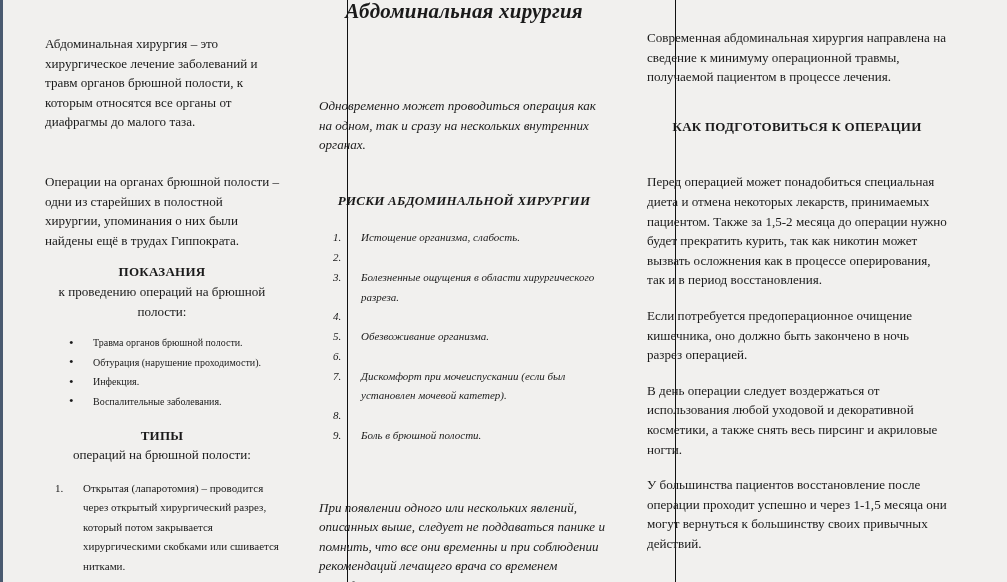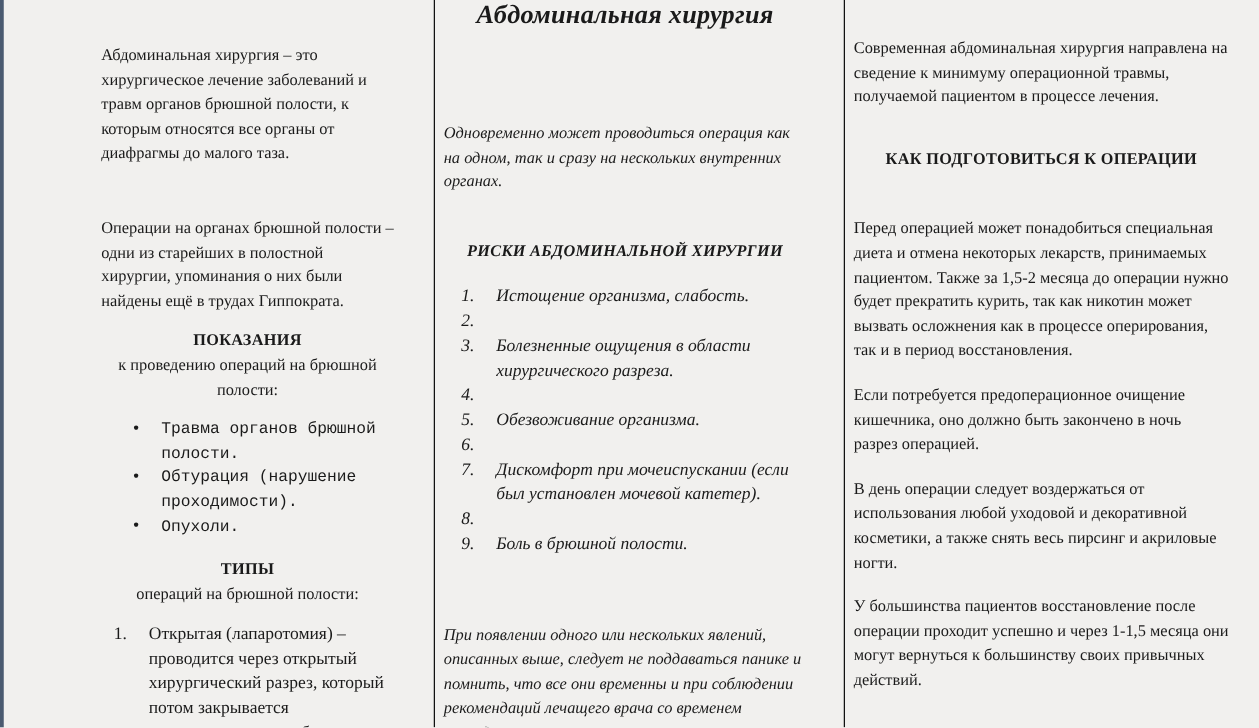--- a/index.html
+++ b/index.html
@@ -44,21 +44,21 @@
     height: 582px;
     display: flex;
     align-items: flex-start;
   }
 
   .column {
     box-sizing: border-box;
     height: 582px;
     position: relative;
   }
-  .column.col-left   { width: 300px; padding: 0 24px 0 42px; margin-left: 36px; }
+  .column.col-left   { width: 300px; padding: 0 24px 0 42px; }
   .column.col-center { width: 328px; padding: 0 22px 0 16px; font-style: italic; }
   .column.col-right  { width: 334px; padding: 0 18px 0 16px; }
 
   
   .doc-title {
     font-size: 21px;
     font-weight: bold;
     text-align: center;
     letter-spacing: 0.2px;
     margin: -2px 0 0 0;
@@ -87,42 +87,41 @@
     margin: 0;
     line-height: 19.6px;
   }
 
   ul.bullets {
     list-style: none;
     margin: 0;
     padding: 0;
   }
   ul.bullets > li {
-    font-size: 13px;
+    font-size: 10px;
     line-height: 19.6px;
     position: relative;
     padding-left: 48px;
-    font-family: Liberation Mono, monospace;
   }
   ul.bullets > li::before {
     content: "\2022";
     position: absolute;
     left: 24px;
     top: -0.5px;
     font-size: 13px;
   }
 
   ol.numbered {
     list-style: none;
     margin: 0;
     padding: 0;
     counter-reset: numitem;
   }
   ol.numbered > li {
-    font-size: 14px;
+    font-size: 11px;
     line-height: 19.6px;
     position: relative;
     padding-left: 38px;
     counter-increment: numitem;
   }
   ol.numbered > li::before {
     content: counter(numitem) ".";
     position: absolute;
     left: 10px;
     top: 0;
@@ -161,21 +160,22 @@
       <p class="para">Операции на органах брюшной полости – одни из старейших в полостной хирургии, упоминания о них были найдены ещё в трудах Гиппократа.</p>
 
       <div class="sp-12"></div>
       <p class="heading">ПОКАЗАНИЯ</p>
       <p class="subheading">к проведению операций на брюшной полости:</p>
 
       <div class="sp-12"></div>
       <ul class="bullets">
         <li>Травма органов брюшной полости.</li>
         <li>Обтурация (нарушение проходимости).</li>
-        <li>Опухоли.</li>
+        <li>Инфекция.</li>
+        <li>Воспалительные заболевания.</li>
       </ul>
 
       <div class="sp-14"></div>
       <p class="heading">ТИПЫ</p>
       <p class="subheading">операций на брюшной полости:</p>
 
       <div class="sp-14"></div>
       <ol class="numbered">
         <li>Открытая (лапаротомия) – проводится через открытый хирургический разрез, который потом закрывается хирургическими скобками или сшивается нитками.</li>
         <li style="height:18px"></li>

